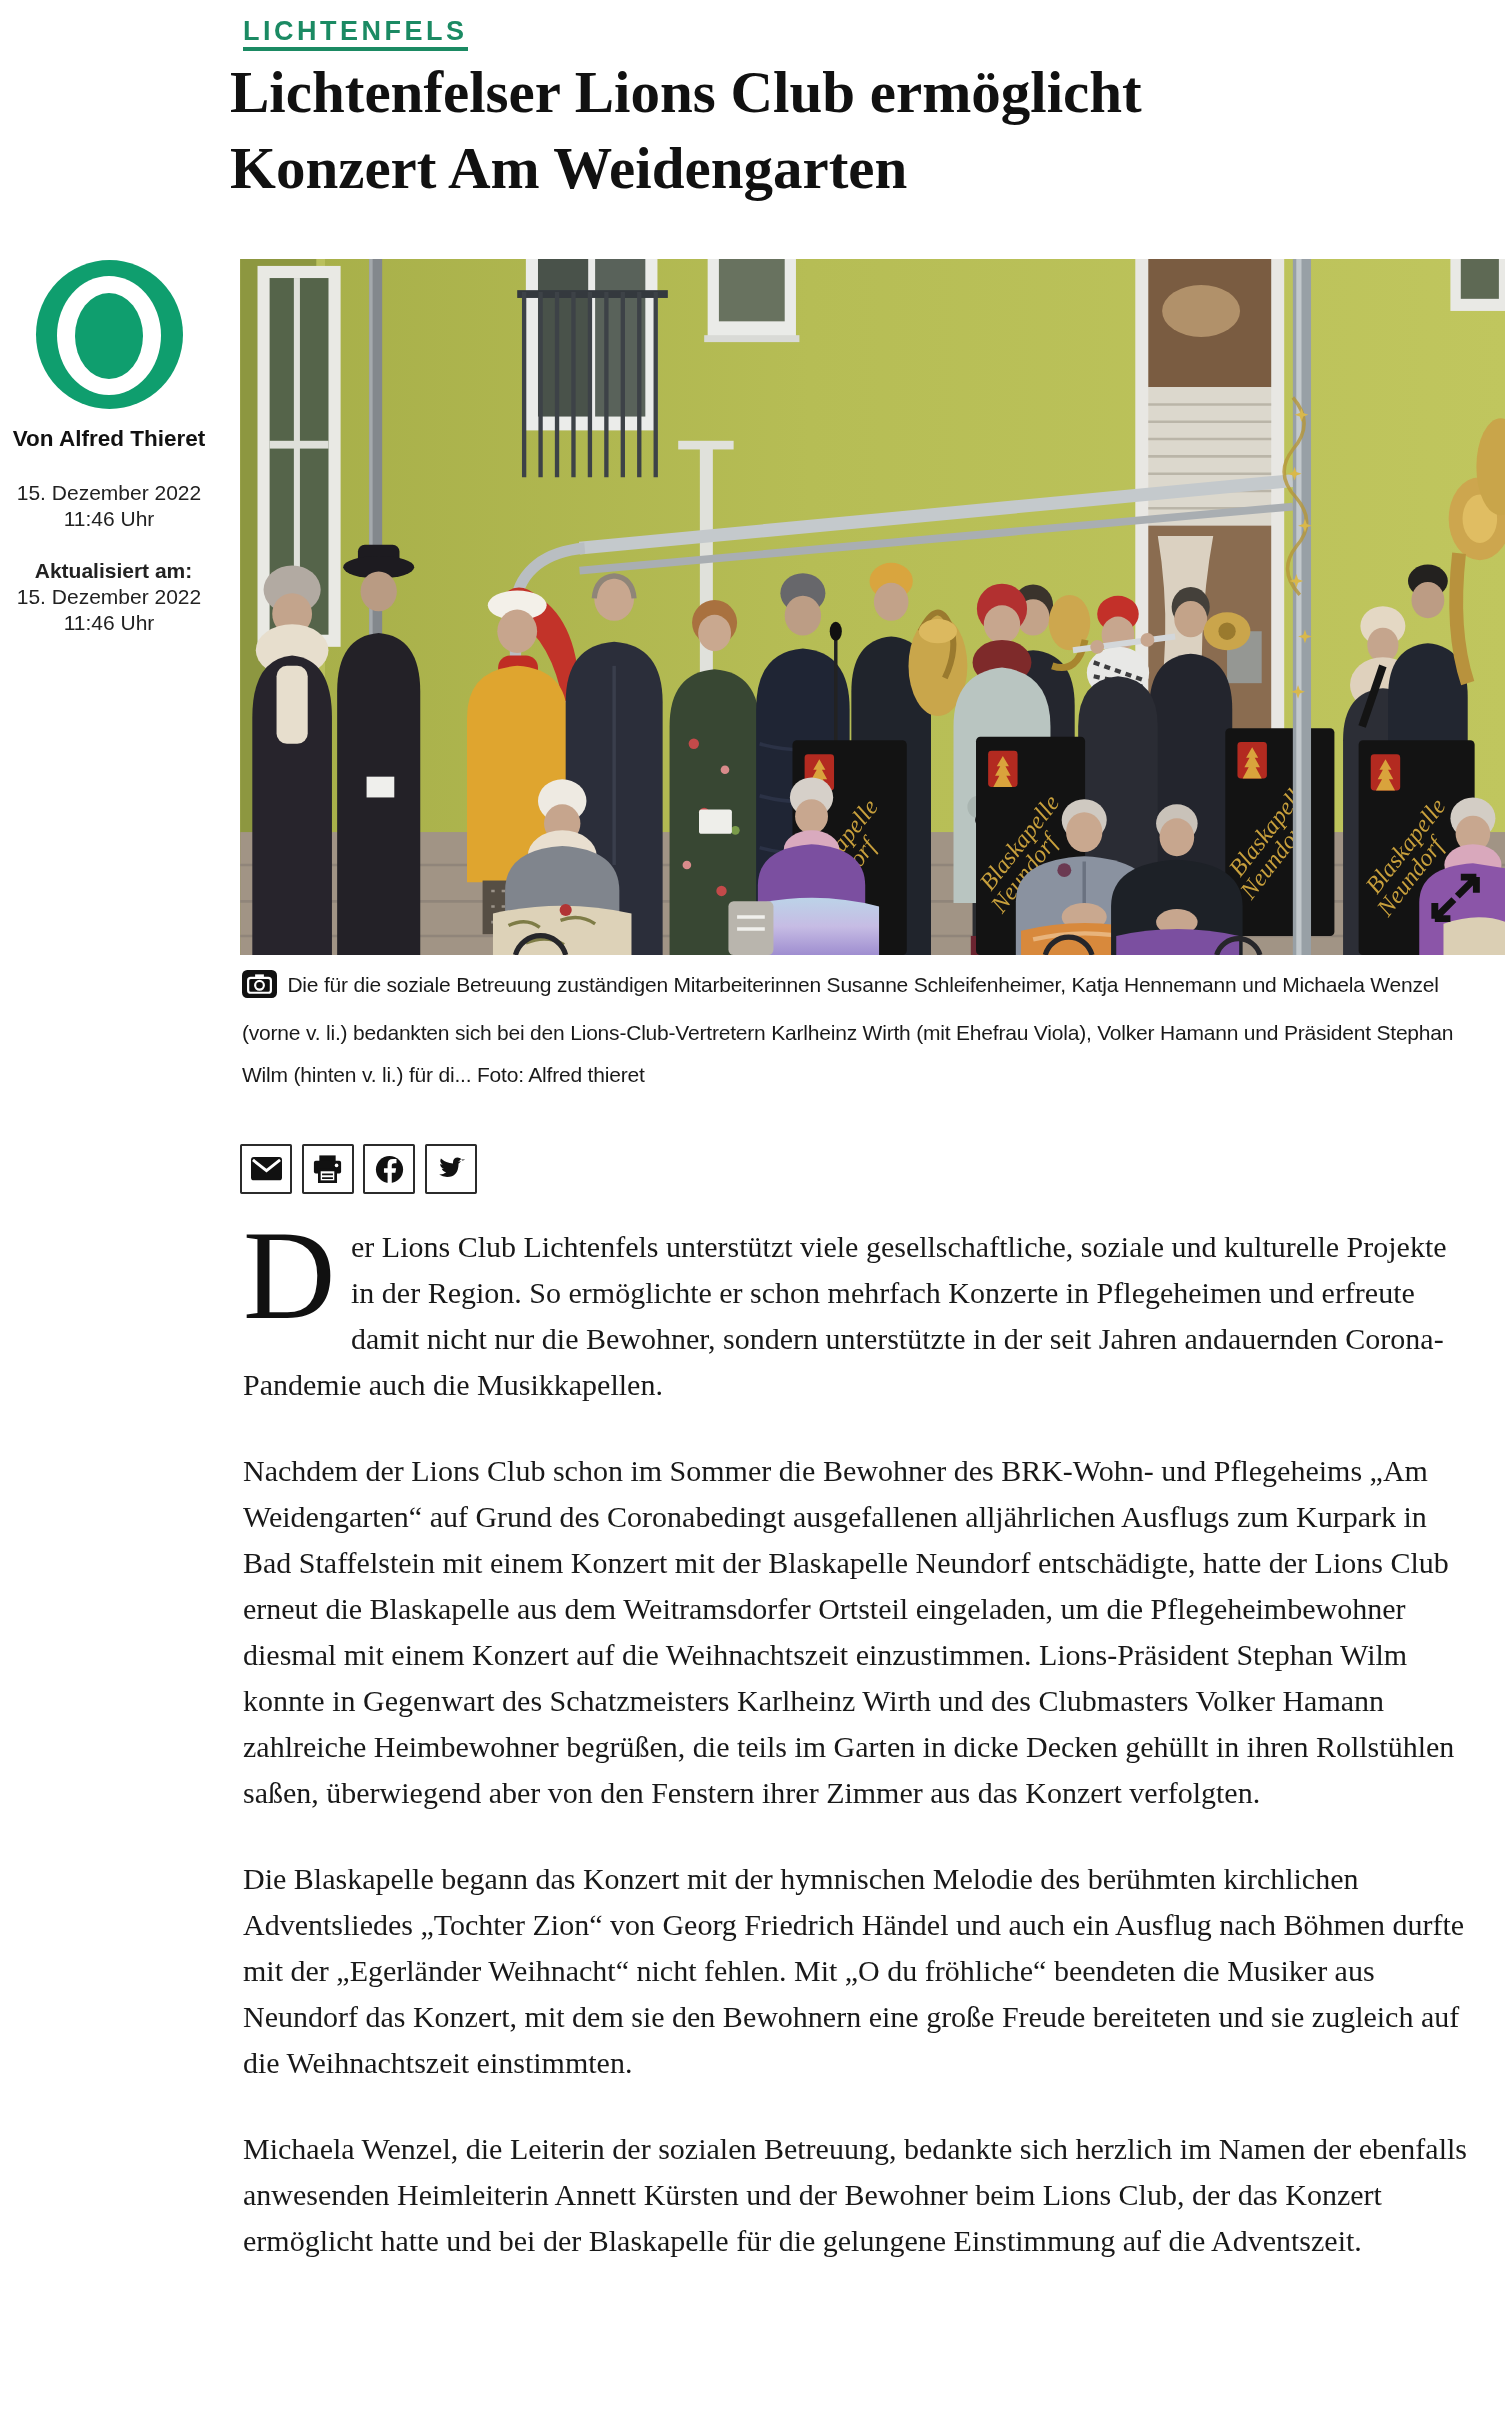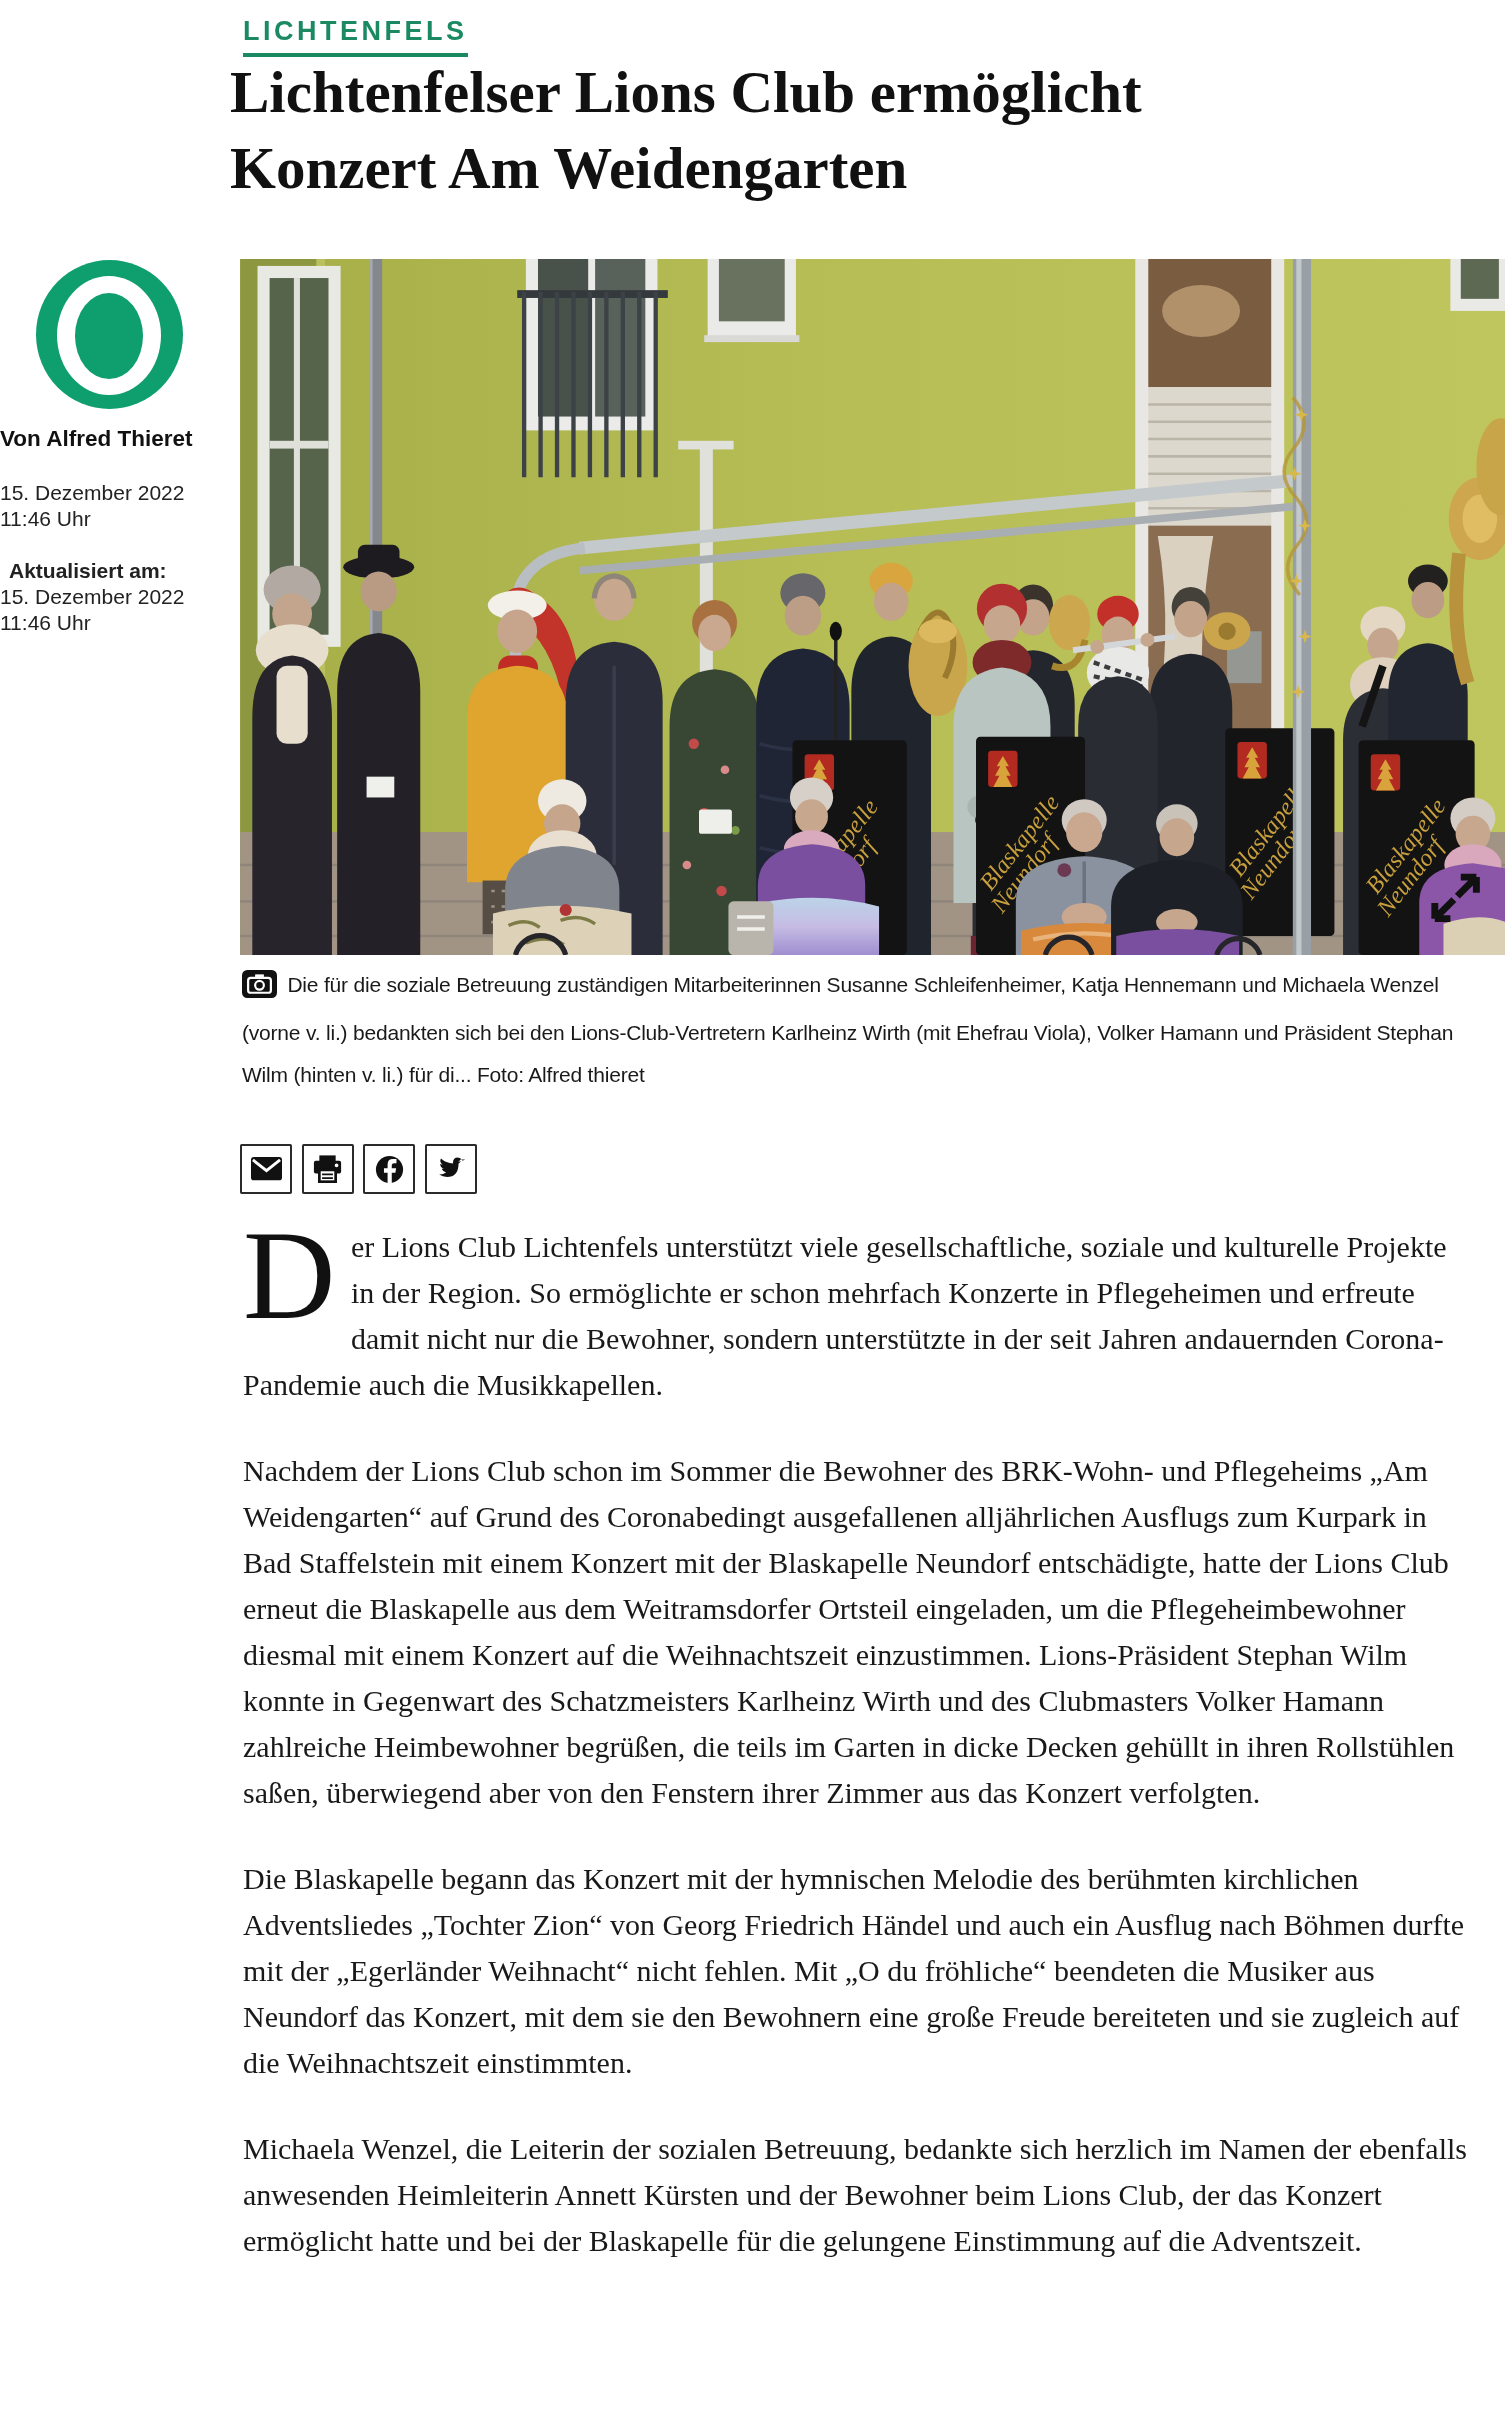--- a/index.html
+++ b/index.html
@@ -1,19 +1,19 @@
 <!DOCTYPE html>
 <html lang="de" style="font-size:14px"><head>
 <meta charset="utf-8">
 <style>
   html,body{margin:0;padding:0;background:#fff;}
   body{width:1505px;height:2413px;position:relative;font-family:"Liberation Sans",sans-serif;color:#1a1a1a;overflow:hidden;}
-  .kicker{position:absolute;left:243px;top:15.6px;font-size:27px;font-weight:bold;letter-spacing:3.5px;color:#1b8a63;border-bottom:4.3px solid #1b8a63;padding-bottom:6px;display:inline-block;text-decoration:none;cursor:pointer;}
+  .kicker{position:absolute;left:243px;top:15.6px;font-size:27px;font-weight:bold;letter-spacing:3.5px;color:#1b8a63;border-bottom:4.3px solid #1b8a63;display:inline-block;text-decoration:none;cursor:pointer;}
   h1.headline{position:absolute;left:230px;top:54px;margin:0;width:1125px;font-family:"Liberation Serif",serif;font-weight:bold;font-size:59px;line-height:76px;color:#111;}
-  .sidebar{position:absolute;left:0;top:260px;width:218px;text-align:left;}
+  .sidebar{position:absolute;left:0;top:260px;width:218px;text-align:center;}
   .logo{width:147px;height:149px;margin:0 auto;border-radius:50%;background:#0f9e6e;position:relative;}
   .logo .ring{position:absolute;left:21.6px;top:16.4px;width:104px;height:119px;border-radius:50%;background:#fff;}
   .logo .core{position:absolute;left:18px;top:16.4px;width:68px;height:86px;border-radius:50%;background:#0f9e6e;}
   .byline{margin-top:17.3px;font-size:22.5px;font-weight:bold;color:#111;}
   .dates{margin-top:28px;font-size:21px;line-height:26px;color:#222;}
   .dates .upd-label{font-weight:bold;margin-top:26px;padding-left:9px;}
   .photo{position:absolute;left:240px;top:259px;width:1266px;height:696px;cursor:pointer;}
   .photo svg{display:block;}
   figure{margin:0;}
   figcaption{position:absolute;left:242px;top:964px;width:1241px;font-size:21px;line-height:42px;color:#1a1a1a;letter-spacing:-0.2px;}

